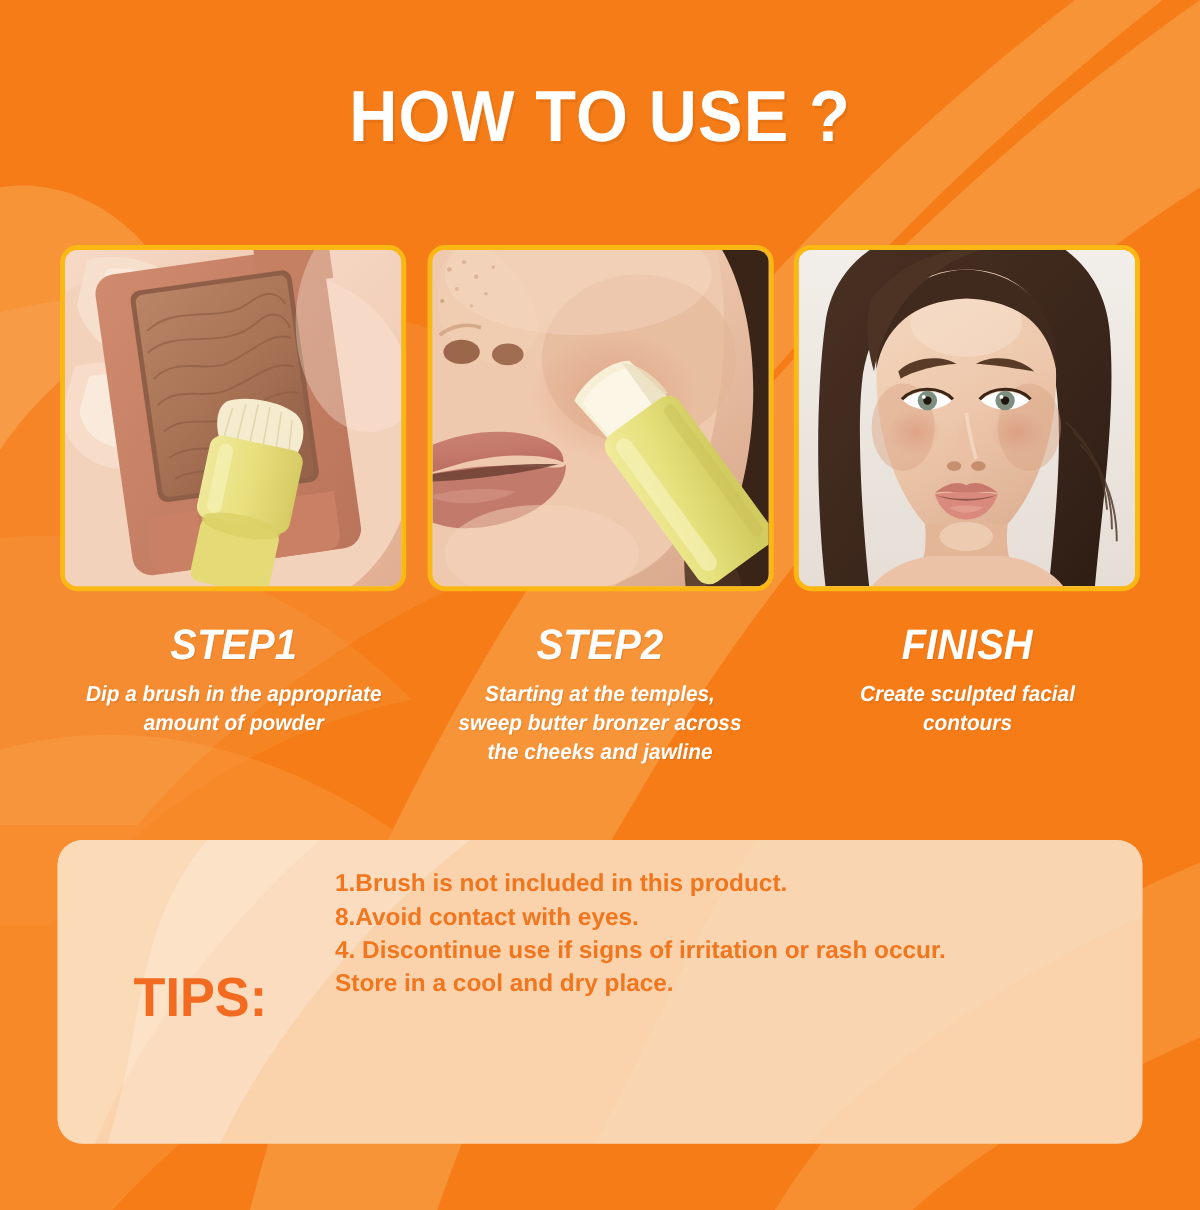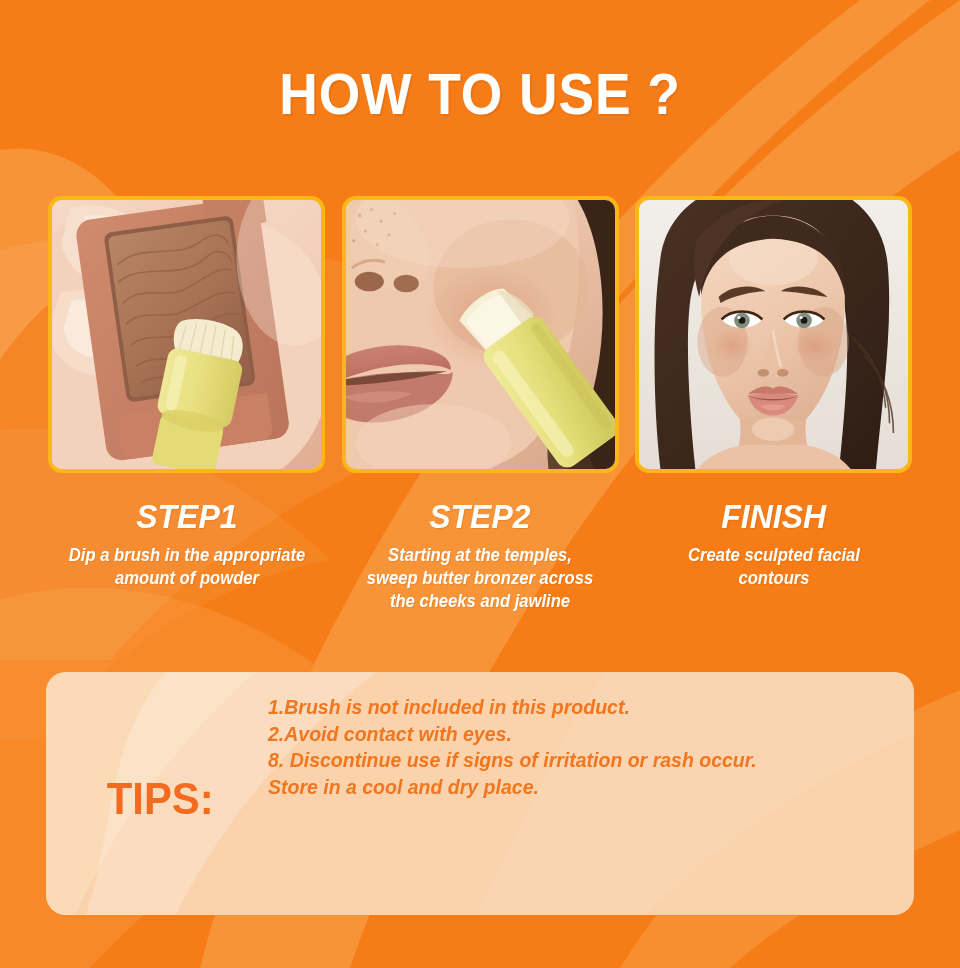--- a/index.html
+++ b/index.html
@@ -145,21 +145,20 @@
   }
   .tips-list {
     position: absolute;
     left: 222px;
     top: 22px;
     width: 620px;
     color: #F0761F;
     font-size: 19.5px;
     line-height: 26.5px;
     font-weight: 700;
-    font-style: italic;
   }
   .tips-list .tip {
     white-space: pre-line;
   }
   .tips-list .tip.spaced {
     margin-top: 7px;
   }
 </style>
 </head>
 <body>
@@ -438,19 +437,19 @@
           <path d="M560,0 L868,0 L868,60 C760,110 660,180 600,243 L430,243 C480,150 510,70 560,0 Z" opacity="0.5"></path>
         </g>
         <g fill="#FFFFFF" opacity="0.22">
           <path d="M120,0 L330,0 C240,70 170,160 130,243 L40,243 C70,150 60,70 120,0 Z"></path>
         </g>
       </svg>
     </div>
     <div class="tips-label">TIPS:</div>
     <div class="tips-list">
       <div class="tip">1.Brush is not included in this product.</div>
-      <div class="tip">2.Avoid contact with eyes.</div>
-      <div class="tip">8. Discontinue use if signs of irritation or rash occur.
+      <div class="tip">8.Avoid contact with eyes.</div>
+      <div class="tip">4. Discontinue use if signs of irritation or rash occur.
 Store in a cool and dry place.</div>
     </div>
   </div>
 
 </div>
 
 </body></html>

